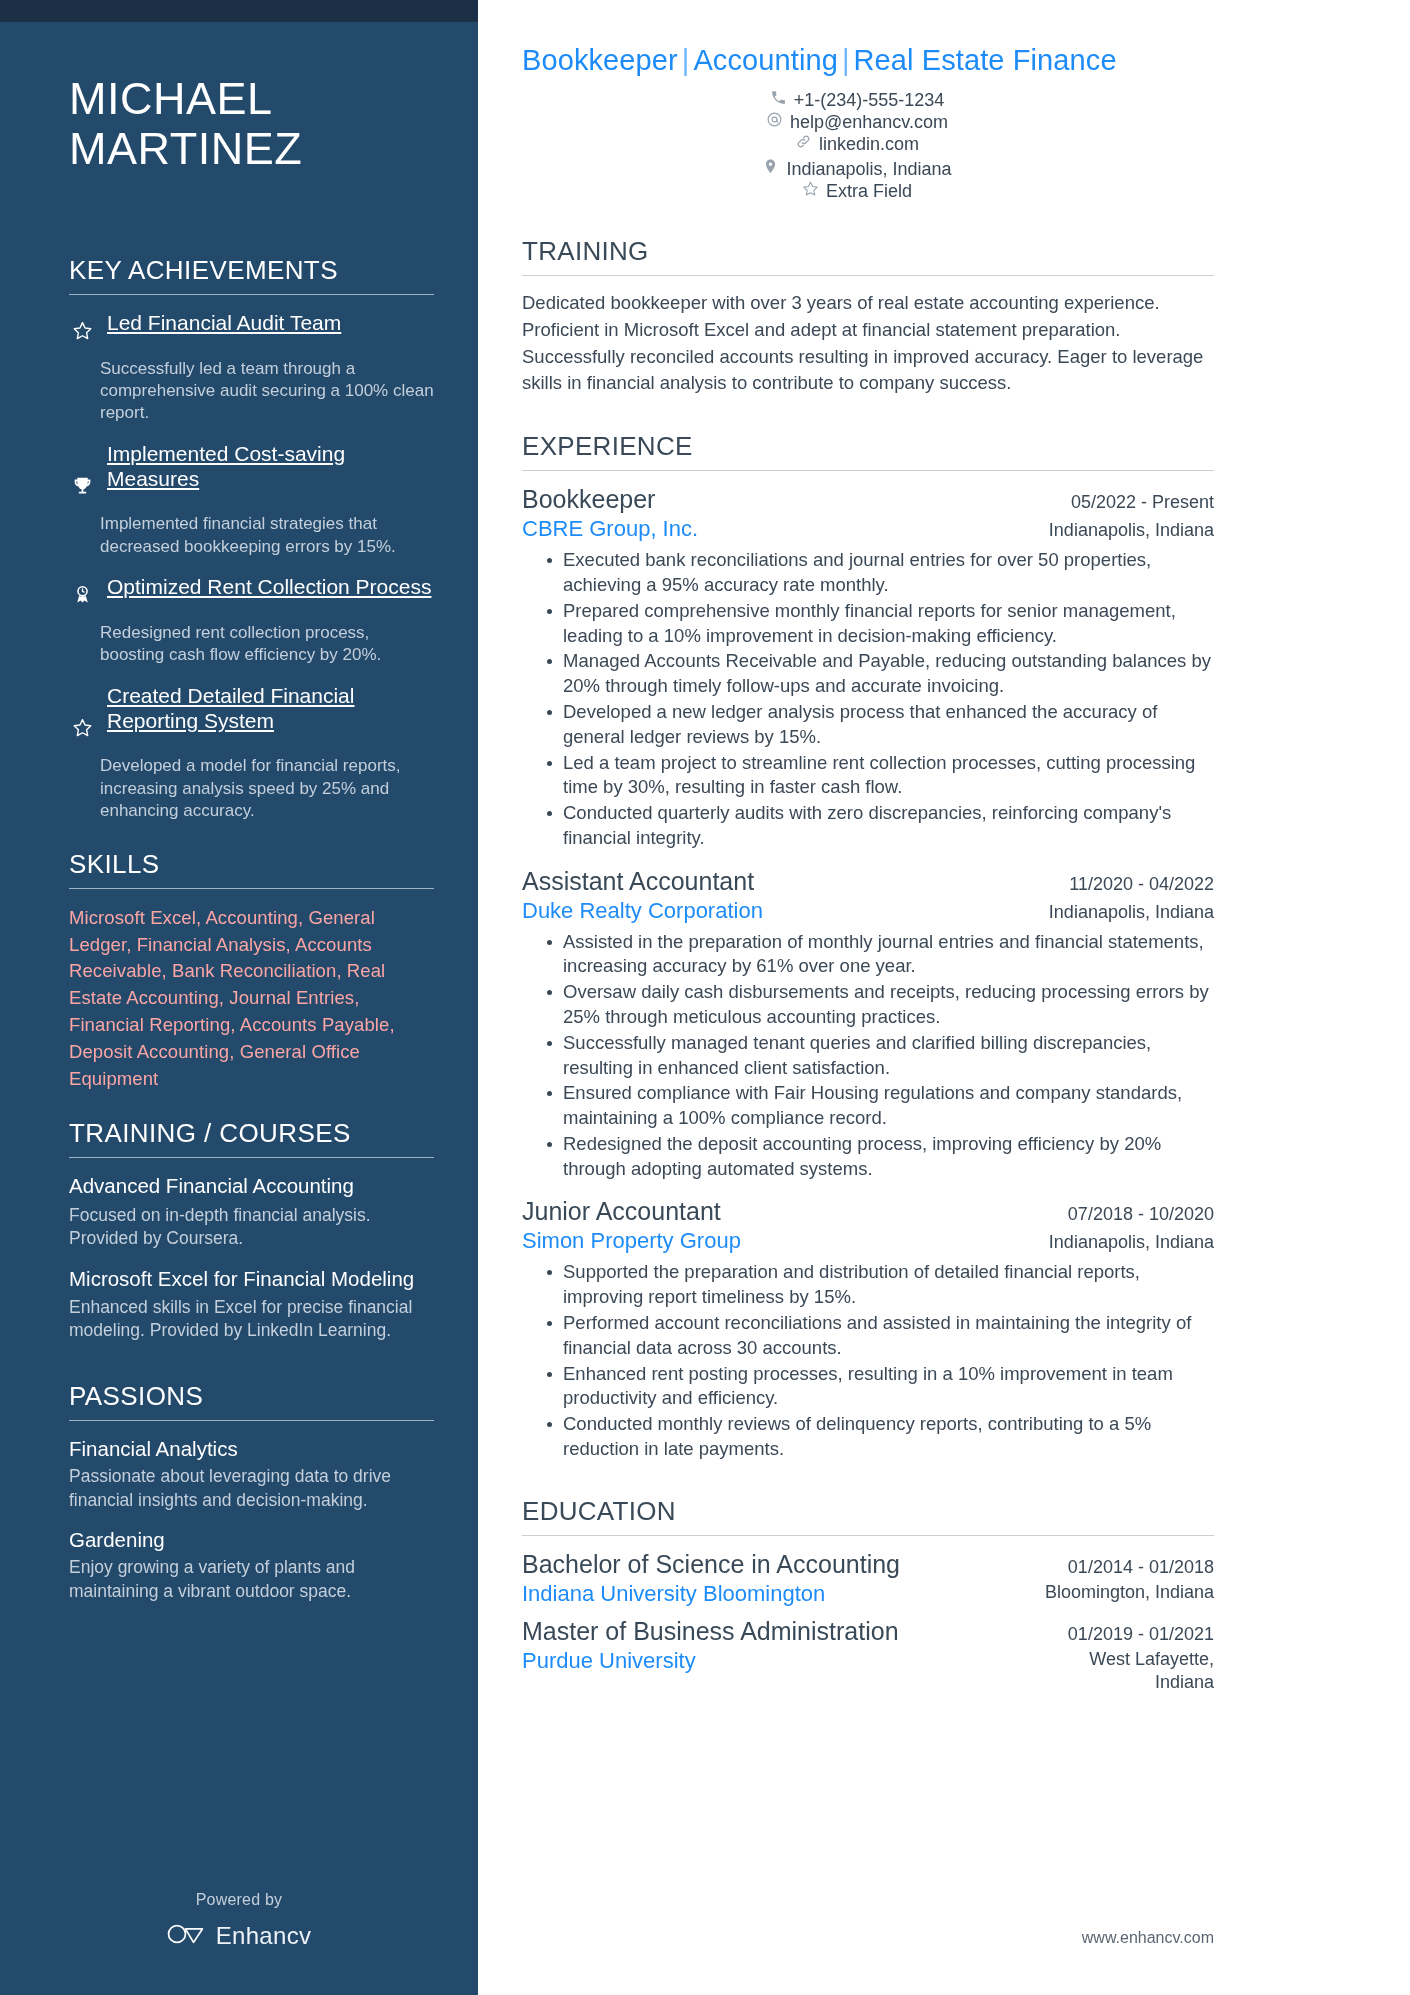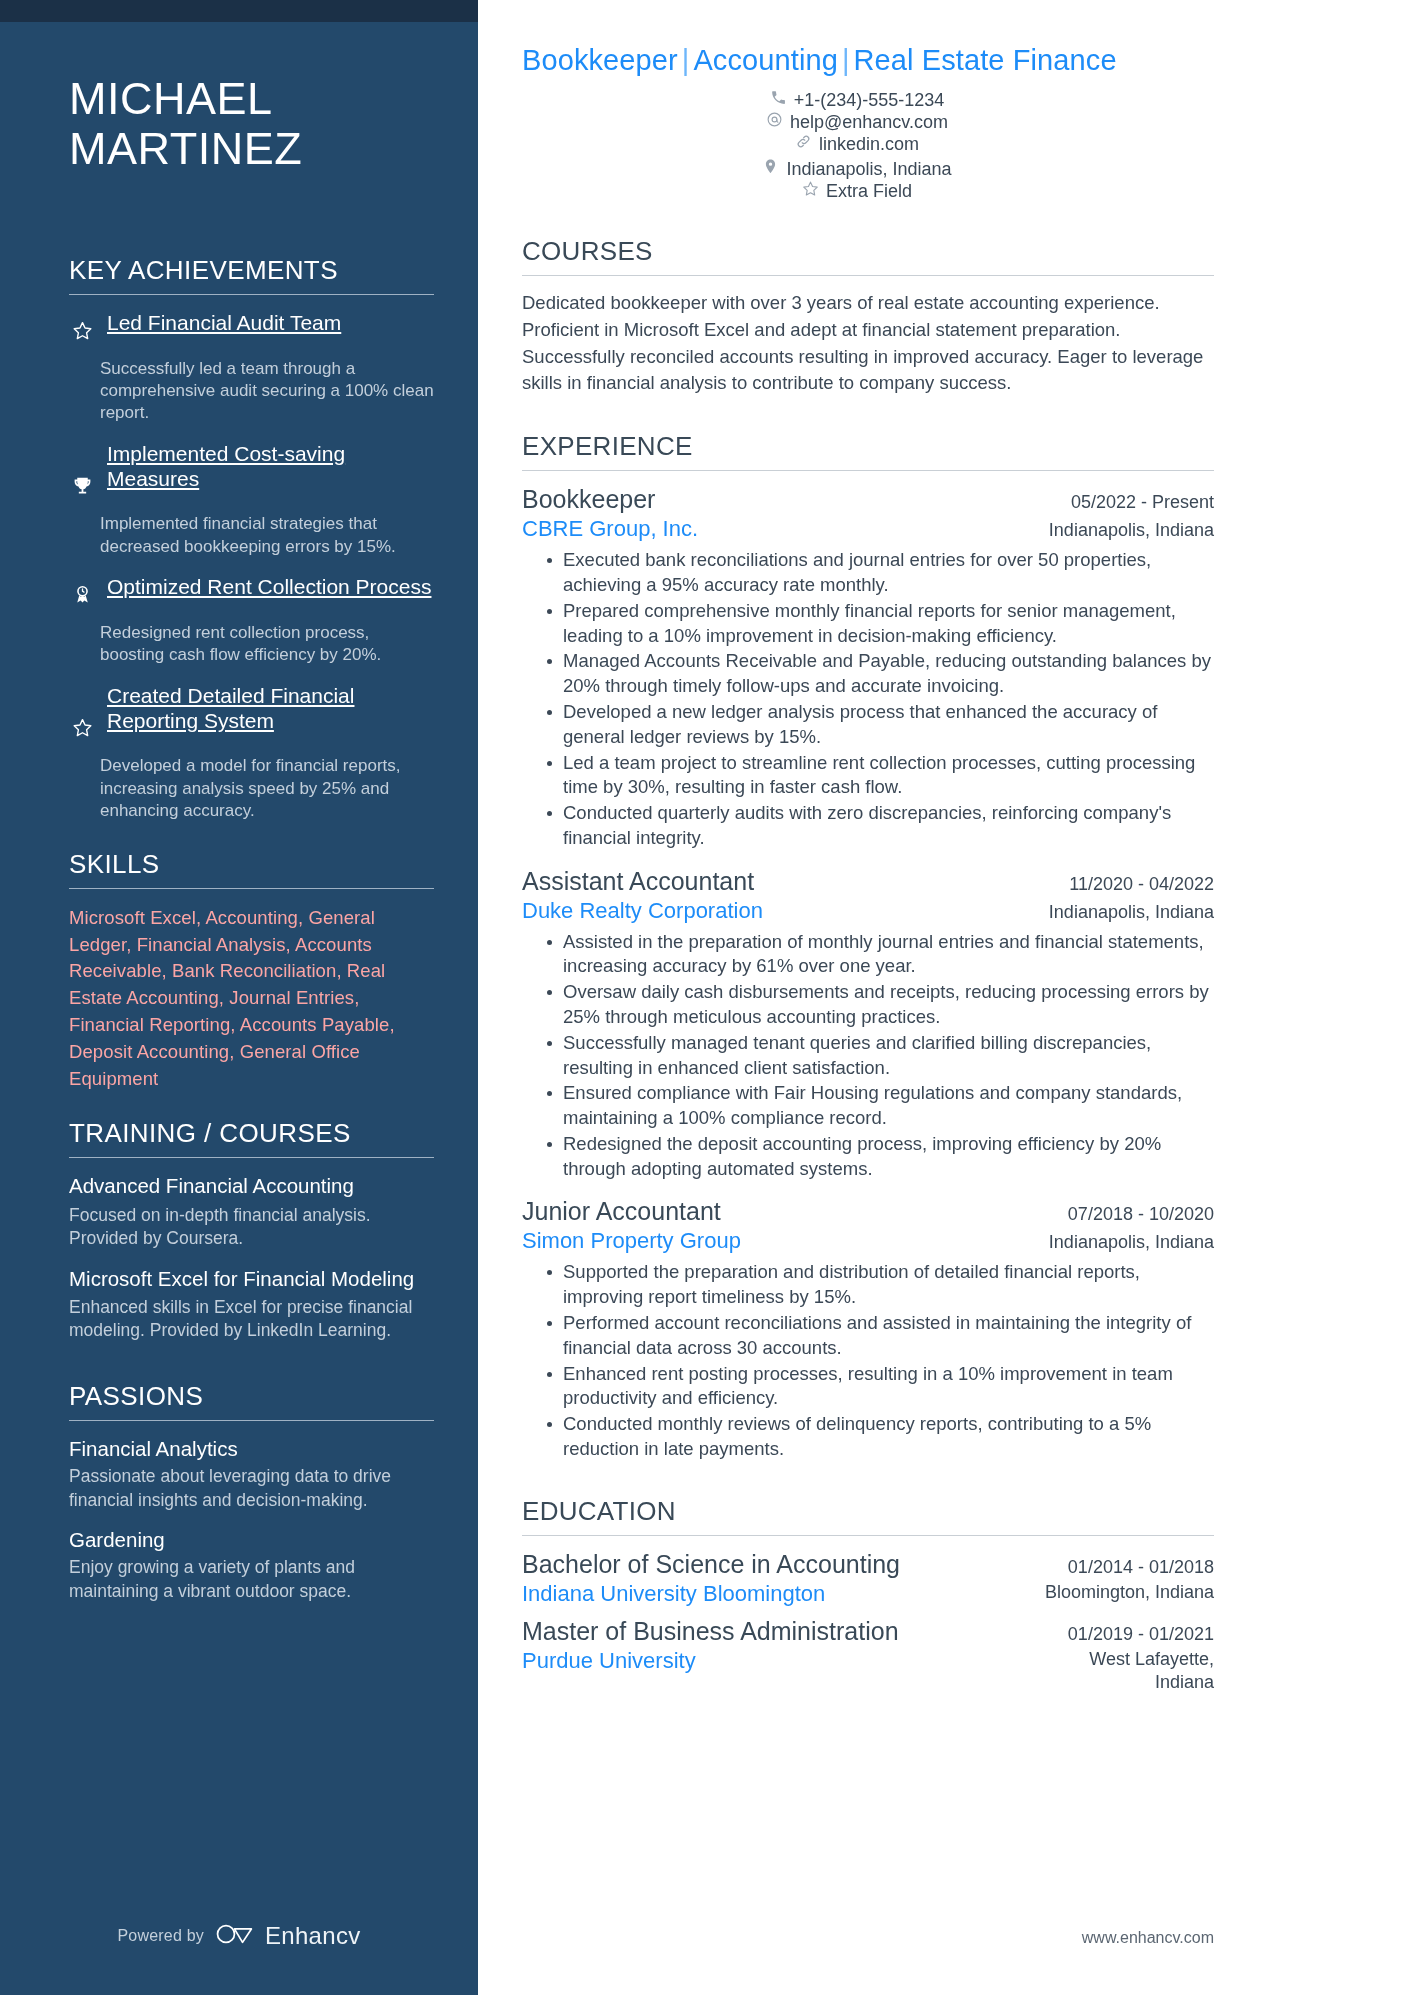--- a/index.html
+++ b/index.html
@@ -124,20 +124,21 @@
 
   .sidebar-footer {
     position: absolute;
     left: 0;
     bottom: 44px;
     width: 478px;
     display: flex;
     align-items: center;
     justify-content: center;
     gap: 12px;
+    flex-direction: column;
   }
   .powered-by {
     font-size: 16px;
     color: #c3cfdb;
     letter-spacing: 0.2px;
   }
   .brand {
     display: flex;
     align-items: center;
     gap: 9px;
@@ -459,21 +460,21 @@
         <span>
           <svg width="17" height="17" viewBox="0 0 24 24" fill="none" stroke="#9aa4af" stroke-width="1.6" stroke-linejoin="round">
               <polygon points="12,3 14.9,9.2 21.5,10 16.7,14.6 17.9,21.2 12,18 6.1,21.2 7.3,14.6 2.5,10 9.1,9.2"></polygon>
             </svg>
         </span>
         <span>Extra Field</span>
       </span>
     </div>
 
     <section>
-      <h2 class="sec-head">COURSES</h2>
+      <h2 class="sec-head">TRAINING</h2>
       <hr class="sec-rule">
       <p class="summary-text">Dedicated bookkeeper with over 3 years of real estate accounting experience. Proficient in Microsoft Excel and adept at financial statement preparation. Successfully reconciled accounts resulting in improved accuracy. Eager to leverage skills in financial analysis to contribute to company success.</p>
     </section>
 
     <section>
       <h2 class="sec-head">EXPERIENCE</h2>
       <hr class="sec-rule">
 
       <div class="job">
         <div class="job-head">

